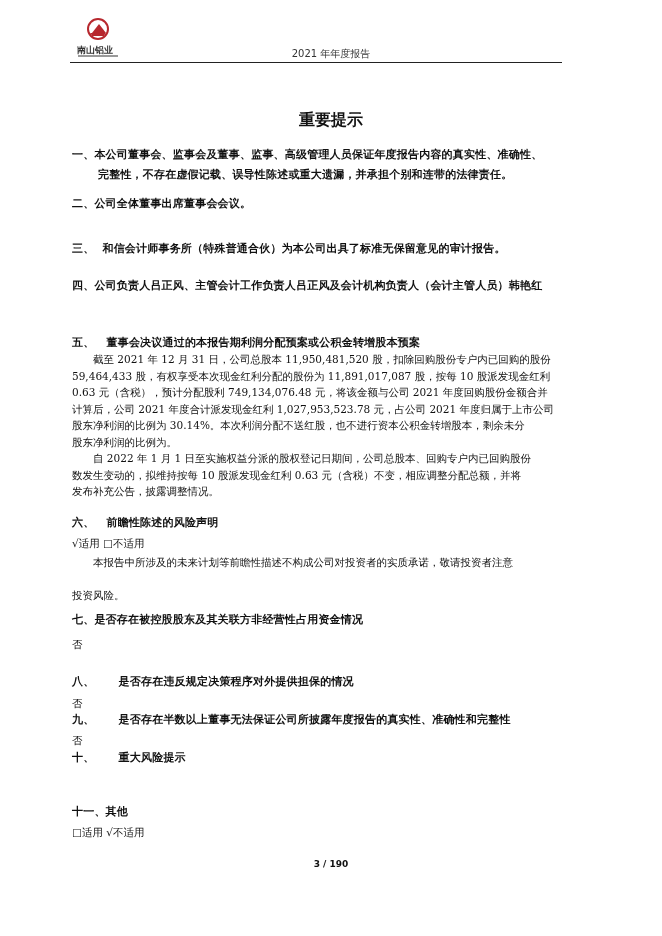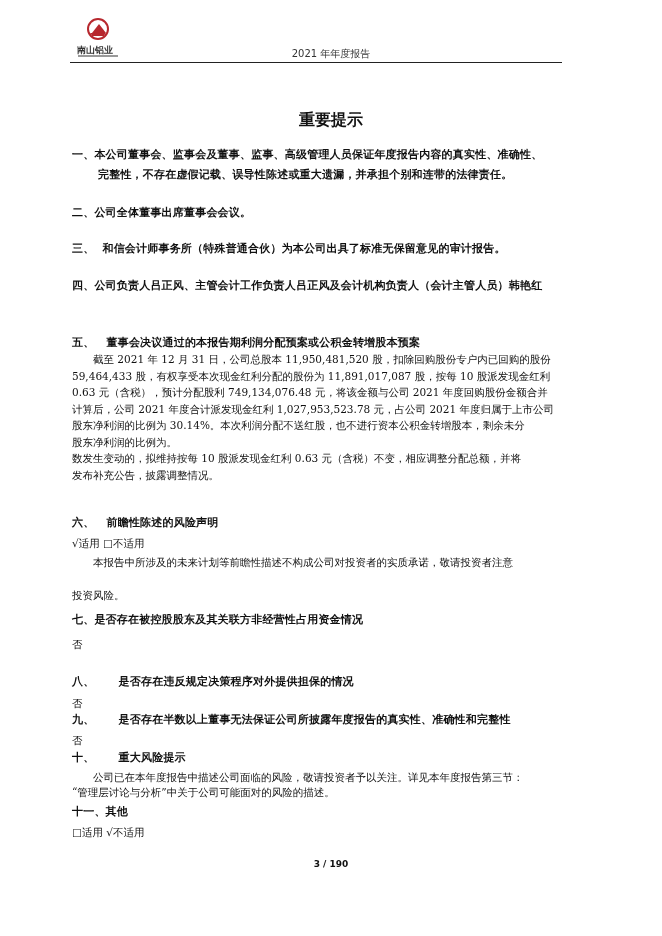--- a/index.html
+++ b/index.html
@@ -56,21 +56,21 @@
   <div class="header-title">2021 年年度报告</div>
   <div class="header-rule"></div>
 
   <div class="title">重要提示</div>
 
   <div class="h" style="top:147px;">
     <span>一、</span><span>本公司董事会、监事会及董事、监事、高级管理人员保证年度报告内容的真实性、准确性、</span>
   </div>
   <div class="h2line" style="top:167px;">完整性，不存在虚假记载、误导性陈述或重大遗漏，并承担个别和连带的法律责任。</div>
 
-  <div class="h" style="top:205px;">
+  <div class="h" style="top:196px;">
     <span>二、</span><span>公司全体董事出席董事会会议。</span>
   </div>
 
   <div class="h" style="top:241px;">
     <span>三、</span>&nbsp;&nbsp;<span>和信会计师事务所（特殊普通合伙）为本公司出具了标准无保留意见的审计报告。</span>
   </div>
 
   <div class="h" style="top:278px;">
     <span>四、</span><span>公司负责人吕正风、主管会计工作负责人吕正风及会计机构负责人（会计主管人员）韩艳红</span>
   </div>
@@ -80,20 +80,21 @@
   </div>
   <div class="p" style="top:351px;">
     <span class="line indent">截至 2021 年 12 月 31 日，公司总股本 11,950,481,520 股，扣除回购股份专户内已回购的股份</span>
     <span class="line">59,464,433 股，有权享受本次现金红利分配的股份为 11,891,017,087 股，按每 10 股派发现金红利</span>
     <span class="line">0.63 元（含税），预计分配股利 749,134,076.48 元，将该金额与公司 2021 年度回购股份金额合并</span>
     <span class="line">计算后，公司 2021 年度合计派发现金红利 1,027,953,523.78 元，占公司 2021 年度归属于上市公司</span>
     <span class="line">股东净利润的比例为 30.14%。本次利润分配不送红股，也不进行资本公积金转增股本，剩余未分</span>
     <span class="line">股东净利润的比例为。</span>
   </div>
   <div class="p" style="top:450px;">
+    <span class="line indent">自 2022 年 1 月 1 日至实施权益分派的股权登记日期间，公司总股本、回购专户内已回购股份</span>
     <span class="line">数发生变动的，拟维持按每 10 股派发现金红利 0.63 元（含税）不变，相应调整分配总额，并将</span>
     <span class="line">发布补充公告，披露调整情况。</span>
   </div>
 
   <div class="h" style="top:515px;">
     <span>六、</span>&nbsp;&nbsp;&nbsp;<span>前瞻性陈述的风险声明</span>
   </div>
   <div class="plain" style="top:537px;">√适用  □不适用</div>
   <div class="p" style="top:554px;">
     <span class="line indent">本报告中所涉及的未来计划等前瞻性描述不构成公司对投资者的实质承诺，敬请投资者注意</span>
@@ -111,24 +112,20 @@
   <div class="plain" style="top:697px;">否</div>
 
   <div class="h" style="top:712px;">
     <span>九、</span>&nbsp;&nbsp;&nbsp;&nbsp;&nbsp;&nbsp;<span>是否存在半数以上董事无法保证公司所披露年度报告的真实性、准确性和完整性</span>
   </div>
   <div class="plain" style="top:734px;">否</div>
 
   <div class="h" style="top:750px;text-align:center;">
     <span>十、</span>&nbsp;&nbsp;&nbsp;&nbsp;&nbsp;&nbsp;<span>重大风险提示</span>
   </div>
-  <div class="p" style="top:770px; line-height:15px;">
-    <span class="line indent">公司已在本年度报告中描述公司面临的风险，敬请投资者予以关注。详见本年度报告第三节：</span>
-    <span class="line">“管理层讨论与分析”中关于公司可能面对的风险的描述。</span>
-  </div>
 
   <div class="h" style="top:804px;">
     <span>十一、</span><span>其他</span>
   </div>
   <div class="plain" style="top:826px;">□适用  √不适用</div>
 
   <div class="footer">3 / 190</div>
 </div>
 
 </body></html>

